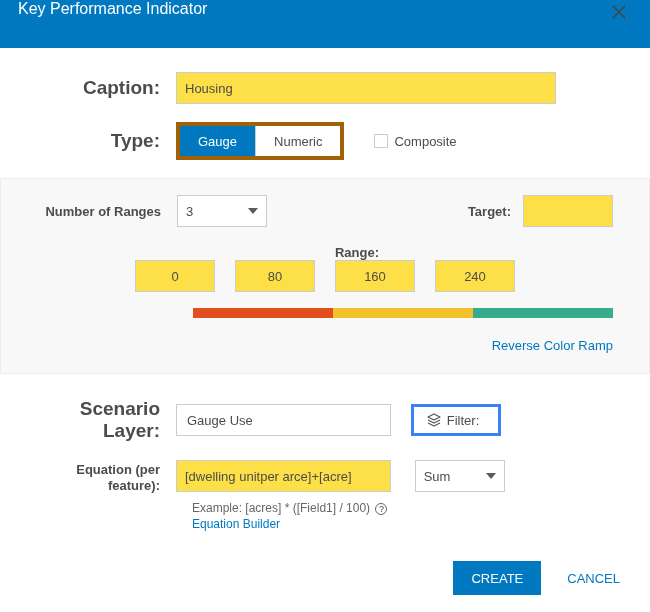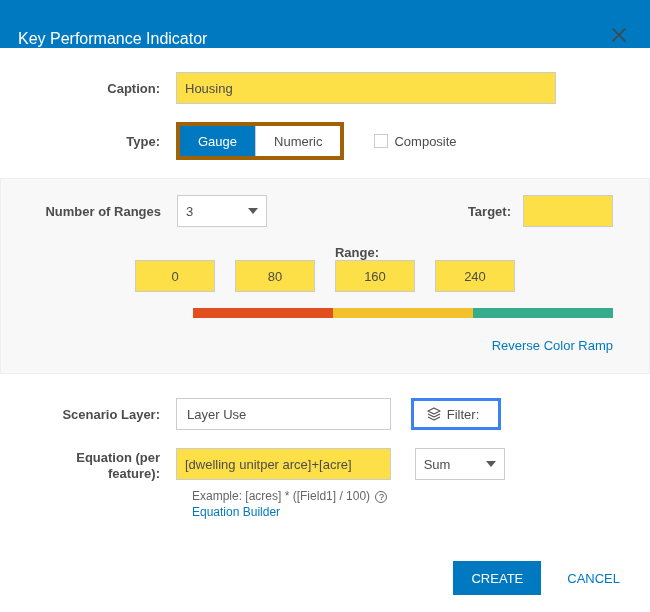--- a/index.html
+++ b/index.html
@@ -1,26 +1,26 @@
 <!DOCTYPE html>
 <html><head>
 <meta charset="utf-8">
 <style>
   * { box-sizing: border-box; }
   html, body { margin: 0; padding: 0; font-family: "Segoe UI", "Helvetica Neue", Arial, sans-serif; font-size: 13px; color: #4c4c4c; }
   body { width: 650px; height: 612px; background: #fff; display: flex; flex-direction: column; }
 
-  .header { background: #0079c1; color: #fff; height: 48px; display: flex; align-items: flex-end; justify-content: space-between; padding: 0 18px; }
+  .header { background: #0079c1; color: #fff; height: 48px; display: flex; align-items: flex-start; justify-content: space-between; padding: 0 18px; }
   .header-title { font-size: 16px; font-weight: 400; }
   .close-btn { font-size: 20px; color: #333; cursor: pointer; background: none; border: none; }
 
   .content { flex: 1; padding: 24px 36px 0 36px; overflow: hidden; }
 
   .row { display: flex; align-items: center; margin-bottom: 18px; }
-  .row .label { width: 140px; text-align: right; padding-right: 16px; font-size: 13px; color: #4c4c4c; font-weight: 600; }
+  .row .label { width: 140px; text-align: right; padding-right: 16px; font-size: 19px; color: #4c4c4c; font-weight: 600; }
   .row .control { flex: 1; display: flex; align-items: center; }
 
   .text-input { height: 32px; border: 1px solid #ccc; padding: 0 8px; font-size: 13px; color: #4c4c4c; background: #fde047; }
   .caption-input { width: 380px; }
 
   .toggle-group { display: inline-flex; border: 4px solid #a16207; }
   .toggle-btn { height: 30px; padding: 0 18px; border: none; background: #fff; color: #4c4c4c; font-size: 13px; cursor: pointer; }
   .toggle-btn.active { background: #0079c1; color: #fff; }
   .toggle-btn + .toggle-btn { border-left: 1px solid #ccc; }
   .checkbox-row { display: inline-flex; align-items: center; margin-left: 30px; font-size: 13px; color: #4c4c4c; }
@@ -126,21 +126,21 @@
       <div class="ramp-seg" style="background:#35ac8c"></div>
     </div>
 
     <div class="reverse-link">Reverse Color Ramp</div>
   </div>
 
   <div class="row">
     <div class="label">Scenario Layer:</div>
     <div class="control">
       <div class="scenario-select">
-        <span>Layer Use</span>
+        <span>Gauge Use</span>
         <span class="caret"></span>
       </div>
       <div class="filter-btn">
         <span class="filter-icon">
           <svg width="14" height="14" viewBox="0 0 14 14">
               <path d="M7 1 L13 4 L7 7 L1 4 Z M1 7 L7 10 L13 7 M1 10 L7 13 L13 10" fill="none" stroke="#555" stroke-width="1.2" stroke-linejoin="round"></path>
             </svg>
         </span>
         <span>Filter:</span>
         <span class="caret"></span>

